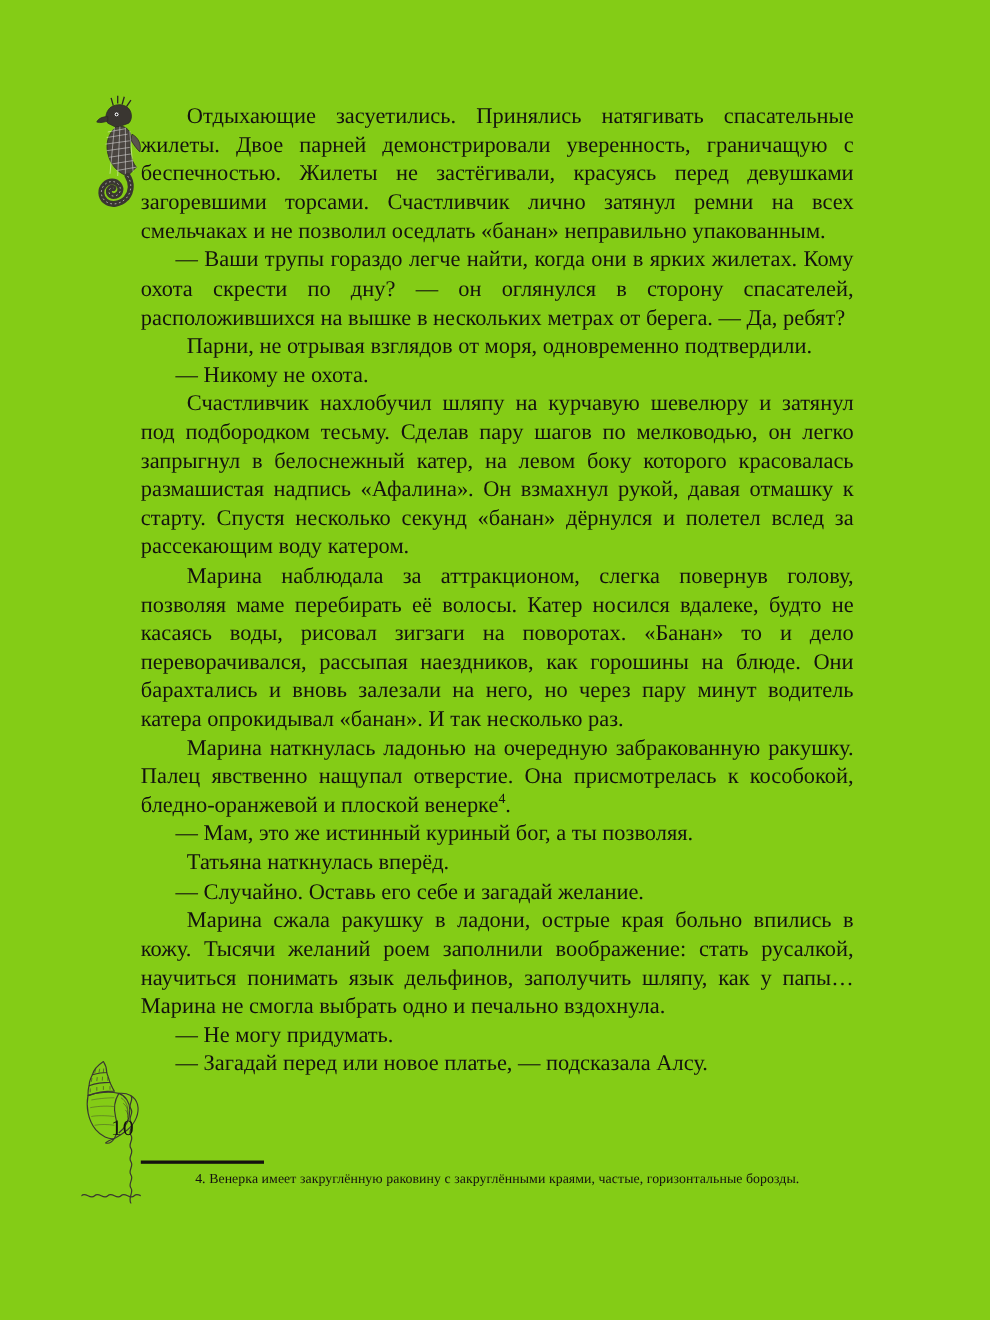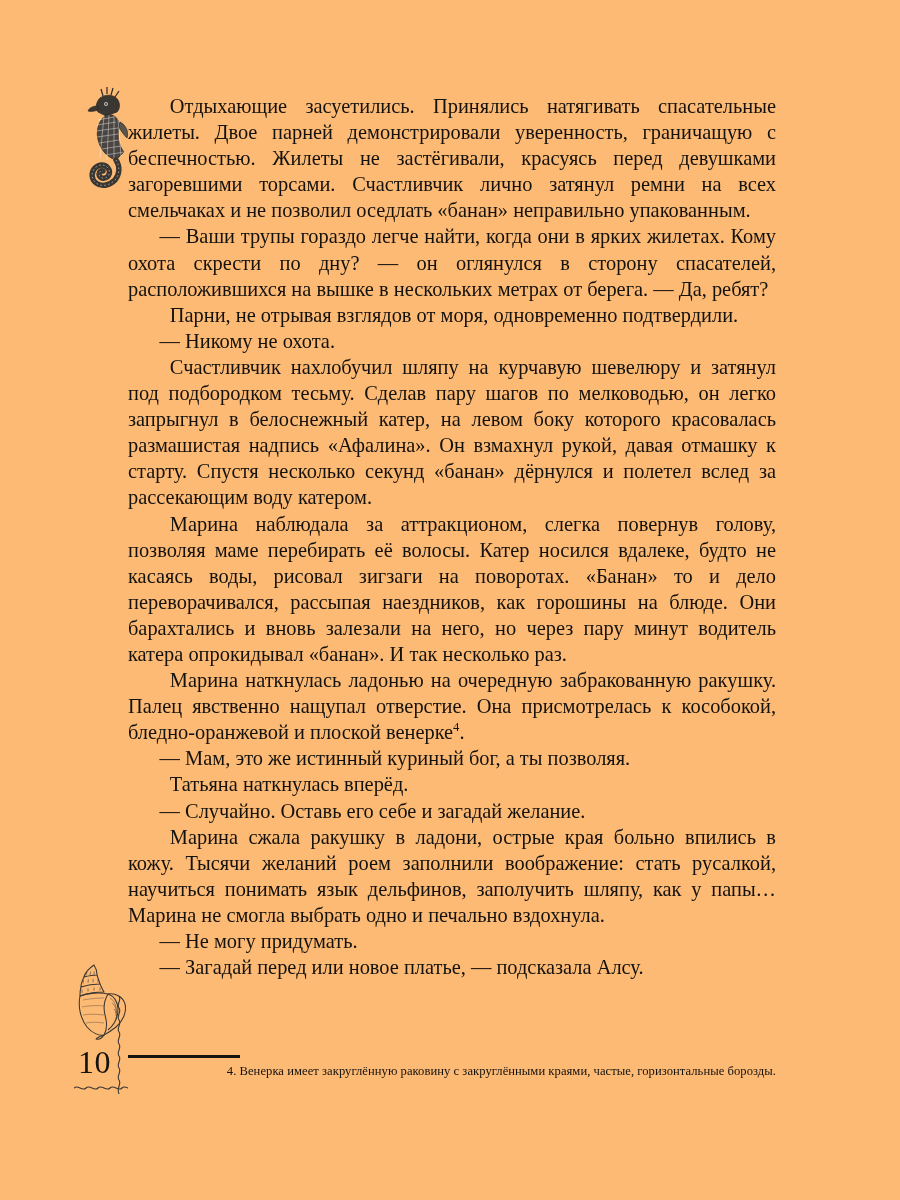--- a/index.html
+++ b/index.html
@@ -5,21 +5,21 @@
   html, body {
     margin: 0;
     padding: 0;
     background: #ffffff;
   }
 
   .page {
     position: relative;
     width: 900px;
     height: 1200px;
-    background: #fdba74;
+    background: #84cc16;
     overflow: hidden;
     font-family: "Liberation Serif", "DejaVu Serif", serif;
     color: #14120f;
   }
 
   
   .seahorse {
     position: absolute;
     left: 84px;
     top: 86px;
@@ -68,40 +68,40 @@
   }
 
   .footnote {
     position: absolute;
     left: 128px;
     top: 1063px;
     width: 648px;
     margin: 0;
     font-size: 12.6px;
     line-height: 17.5px;
-    text-align: right;
+    text-align: center;
     letter-spacing: 0.05px;
   }
 
   
   .shell {
     position: absolute;
     left: 74px;
     top: 962px;
     width: 56px;
     height: 80px;
   }
 
   .folio {
     position: absolute;
     left: 78px;
-    top: 1048px;
+    top: 1012px;
     width: 44px;
-    text-align: left;
-    font-size: 32px;
+    text-align: right;
+    font-size: 20px;
     line-height: 28px;
     letter-spacing: 0.5px;
   }
 
   .wave-vert {
     position: absolute;
     left: 110px;
     top: 996px;
     width: 18px;
     height: 98px;

